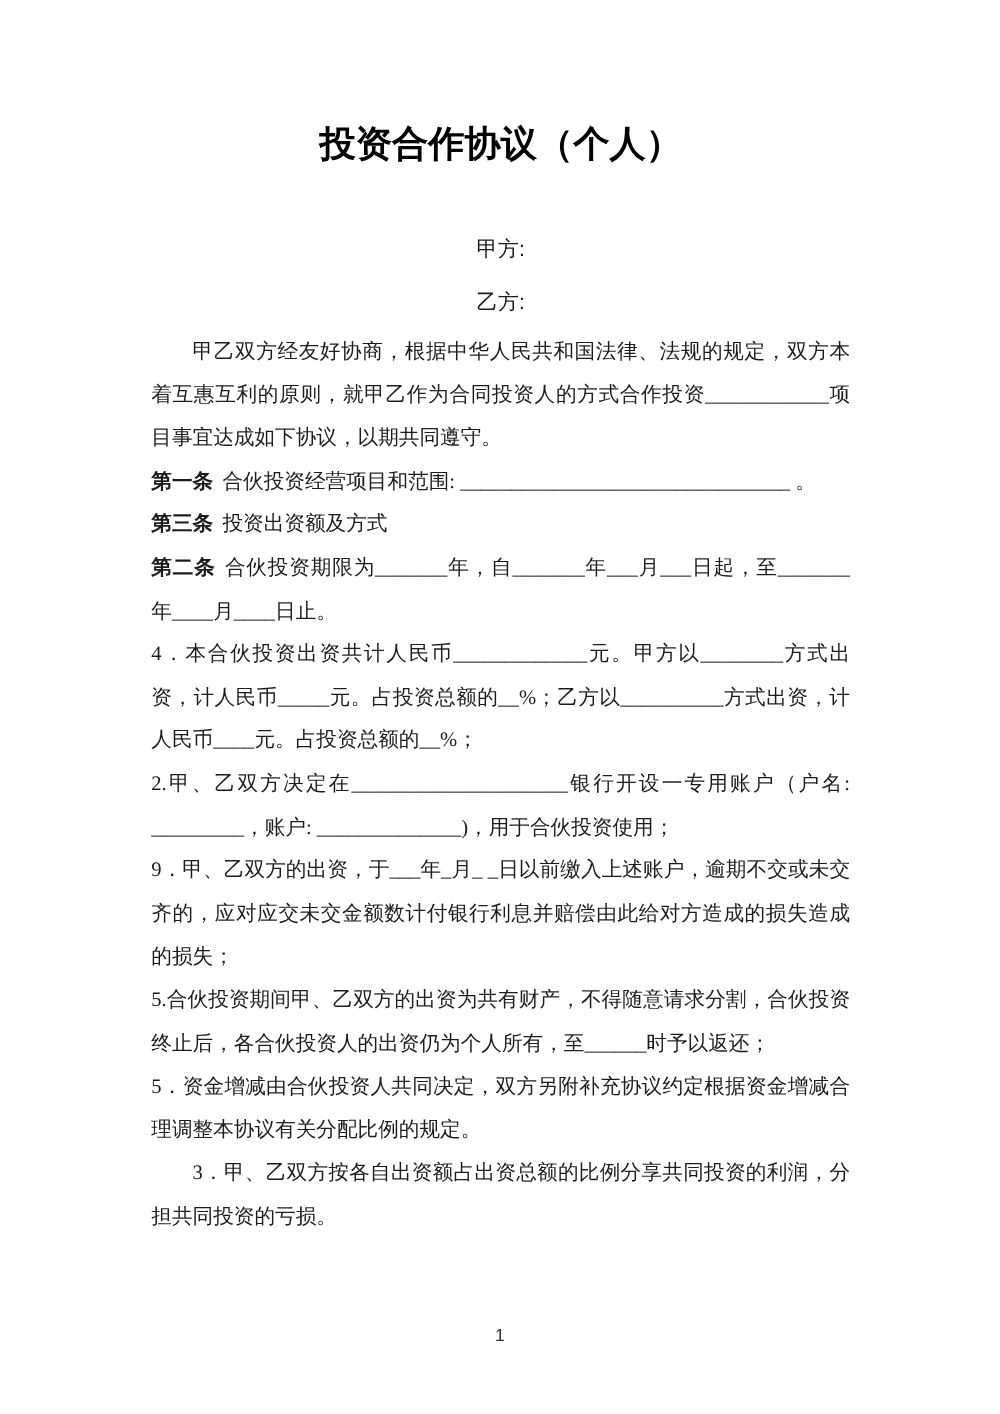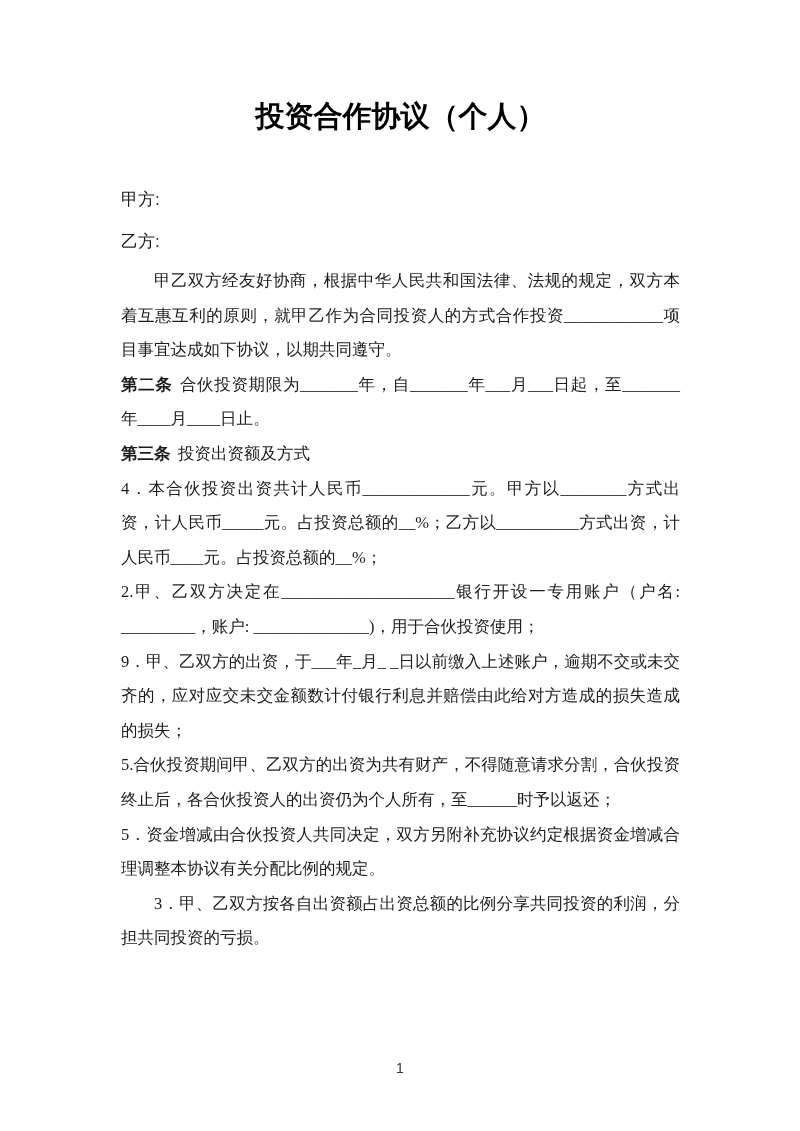--- a/index.html
+++ b/index.html
@@ -20,20 +20,21 @@
   .doc-title {
     margin: 0;
     font-size: 29px;
     line-height: 38px;
     font-weight: 700;
     text-align: center;
     color: #000000;
   }
   .parties {
     margin-top: 44px;
+    text-align: center;
   }
   .party-line {
     font-size: 17px;
     line-height: 42px;
     margin: 0;
   }
   .para {
     margin: 0;
     font-size: 16.5px;
     line-height: 34.6px;
@@ -75,27 +76,30 @@
 
     <h1 class="doc-title">投资合作协议（个人）</h1>
 
     <div class="parties">
       <p class="party-line">甲方:</p>
       <p class="party-line">乙方:</p>
     </div>
 
     <p class="para indent preamble">甲乙双方经友好协商，根据中华人民共和国法律、法规的规定，双方本着互惠互利的原则，就甲乙作为合同投资人的方式合作投资____________项目事宜达成如下协议，以期共同遵守。</p>
 
-
     <p class="para">
-      <span class="clause-label">第二条</span><span>合伙投资期限为_______年，自_______年___月___日起，至_______年____月____日止。</span>
+      <span class="clause-label">第一条</span><span>合伙投资经营项目和范围: ________________________________ 。</span>
     </p>
 
     <p class="para">
       <span class="clause-label">第三条</span><span>投资出资额及方式</span>
+    </p>
+
+    <p class="para">
+      <span class="clause-label">第二条</span><span>合伙投资期限为_______年，自_______年___月___日起，至_______年____月____日止。</span>
     </p>
 
     <p class="para">4．本合伙投资出资共计人民币_____________元。甲方以________方式出资，计人民币_____元。占投资总额的__%；乙方以__________方式出资，计人民币____元。占投资总额的__%；</p>
 
     <p class="para">2.甲、乙双方决定在_____________________银行开设一专用账户（户名: _________，账户: ______________)，用于合伙投资使用；</p>
 
     <p class="para">9．甲、乙双方的出资，于___年_月_ _日以前缴入上述账户，逾期不交或未交齐的，应对应交未交金额数计付银行利息并赔偿由此给对方造成的损失造成的损失；</p>
 
     <p class="para">5.合伙投资期间甲、乙双方的出资为共有财产，不得随意请求分割，合伙投资终止后，各合伙投资人的出资仍为个人所有，至______时予以返还；</p>
 

